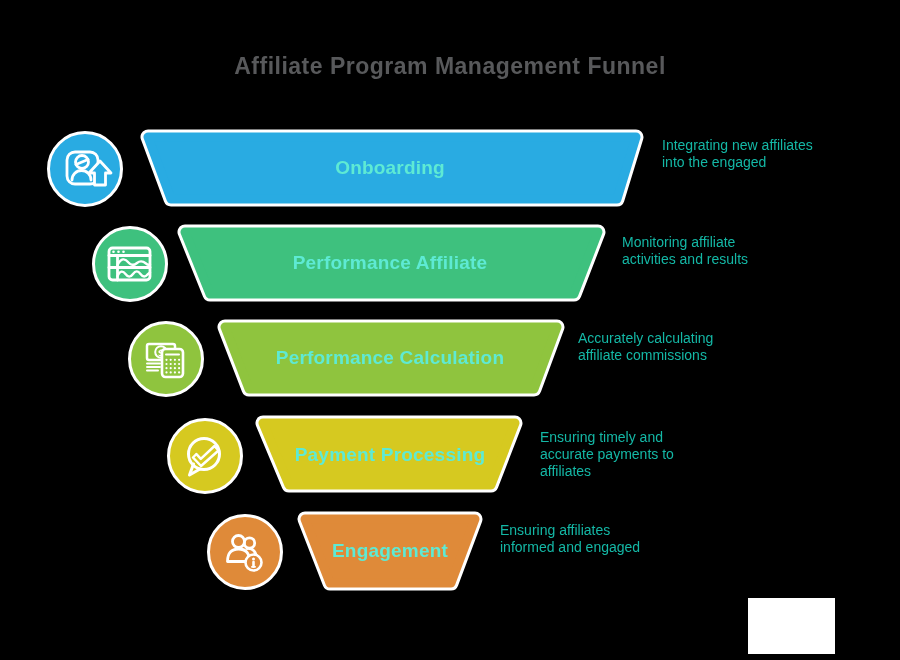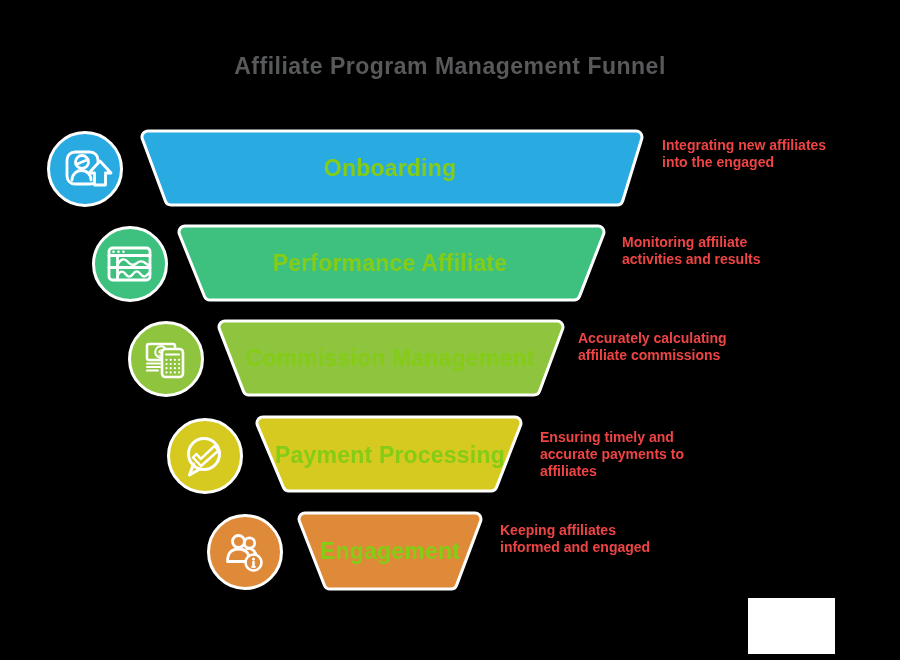--- a/index.html
+++ b/index.html
@@ -11,24 +11,24 @@
     position:absolute;left:0;top:53px;width:900px;text-align:center;
     font-size:23px;font-weight:bold;letter-spacing:.5px;color:#58595B;
   }
   .funnel-svg{position:absolute;left:0;top:0;}
   .bar-outline{fill:#fff;stroke:#fff;stroke-width:15;stroke-linejoin:round;}
   .bar-fill{stroke-width:9;stroke-linejoin:round;}
   .glyph{stroke:#fff;stroke-width:2.8;fill:none;stroke-linecap:round;stroke-linejoin:round;}
   .glyph-fillable{stroke:#fff;stroke-linejoin:round;stroke-linecap:round;}
   .bar-label{
     position:absolute;left:90px;width:600px;height:28px;line-height:28px;
-    text-align:center;color:#84cc16;font-size:23px;font-weight:bold;letter-spacing:.2px;
+    text-align:center;color:#5eead4;font-size:19px;font-weight:bold;letter-spacing:.2px;
   }
   .stage-desc{
-    position:absolute;color:#ef4444;font-size:14px;line-height:17px;font-weight:bold;
+    position:absolute;color:#14b8a6;font-size:14px;line-height:17px;font-weight:normal;
   }
   .watermark-box{position:absolute;left:748px;top:598px;width:152px;height:56px;background:#fff;}
 </style>
 </head>
 <body>
 
 <div class="canvas">
 
   <div class="page-title">Affiliate Program Management Funnel</div>
 
@@ -136,21 +136,21 @@
         <circle cx="8.5" cy="10.5" r="8" stroke-width="2.6" fill="#DF8A39"></circle>
         <circle cx="8.5" cy="7" r="1.5" fill="#fff" stroke="none"></circle>
         <line x1="8.5" y1="10" x2="8.5" y2="14.6" stroke-width="2.6"></line>
         <line x1="6.9" y1="14.8" x2="10.1" y2="14.8" stroke-width="1.8"></line>
       </g>
     </g>
   </svg>
 
   <div class="bar-label" style="top:154px">Onboarding</div>
   <div class="bar-label" style="top:249px">Performance Affiliate</div>
-  <div class="bar-label" style="top:344px">Commission Management</div>
+  <div class="bar-label" style="top:344px">Performance Calculation</div>
   <div class="bar-label" style="top:441px">Payment Processing</div>
   <div class="bar-label" style="top:537px">Engagement</div>
 
   <div class="stage-desc" style="left:662px;top:137px">
     <div>Integrating new affiliates</div>
     <div>into the engaged</div>
   </div>
   <div class="stage-desc" style="left:622px;top:234px">
     <div>Monitoring affiliate</div>
     <div>activities and results</div>
@@ -158,18 +158,18 @@
   <div class="stage-desc" style="left:578px;top:330px">
     <div>Accurately calculating</div>
     <div>affiliate commissions</div>
   </div>
   <div class="stage-desc" style="left:540px;top:429px">
     <div>Ensuring timely and</div>
     <div>accurate payments to</div>
     <div>affiliates</div>
   </div>
   <div class="stage-desc" style="left:500px;top:522px">
-    <div>Keeping affiliates</div>
+    <div>Ensuring affiliates</div>
     <div>informed and engaged</div>
   </div>
 
   <div class="watermark-box"></div>
 </div>
 
 </body></html>

